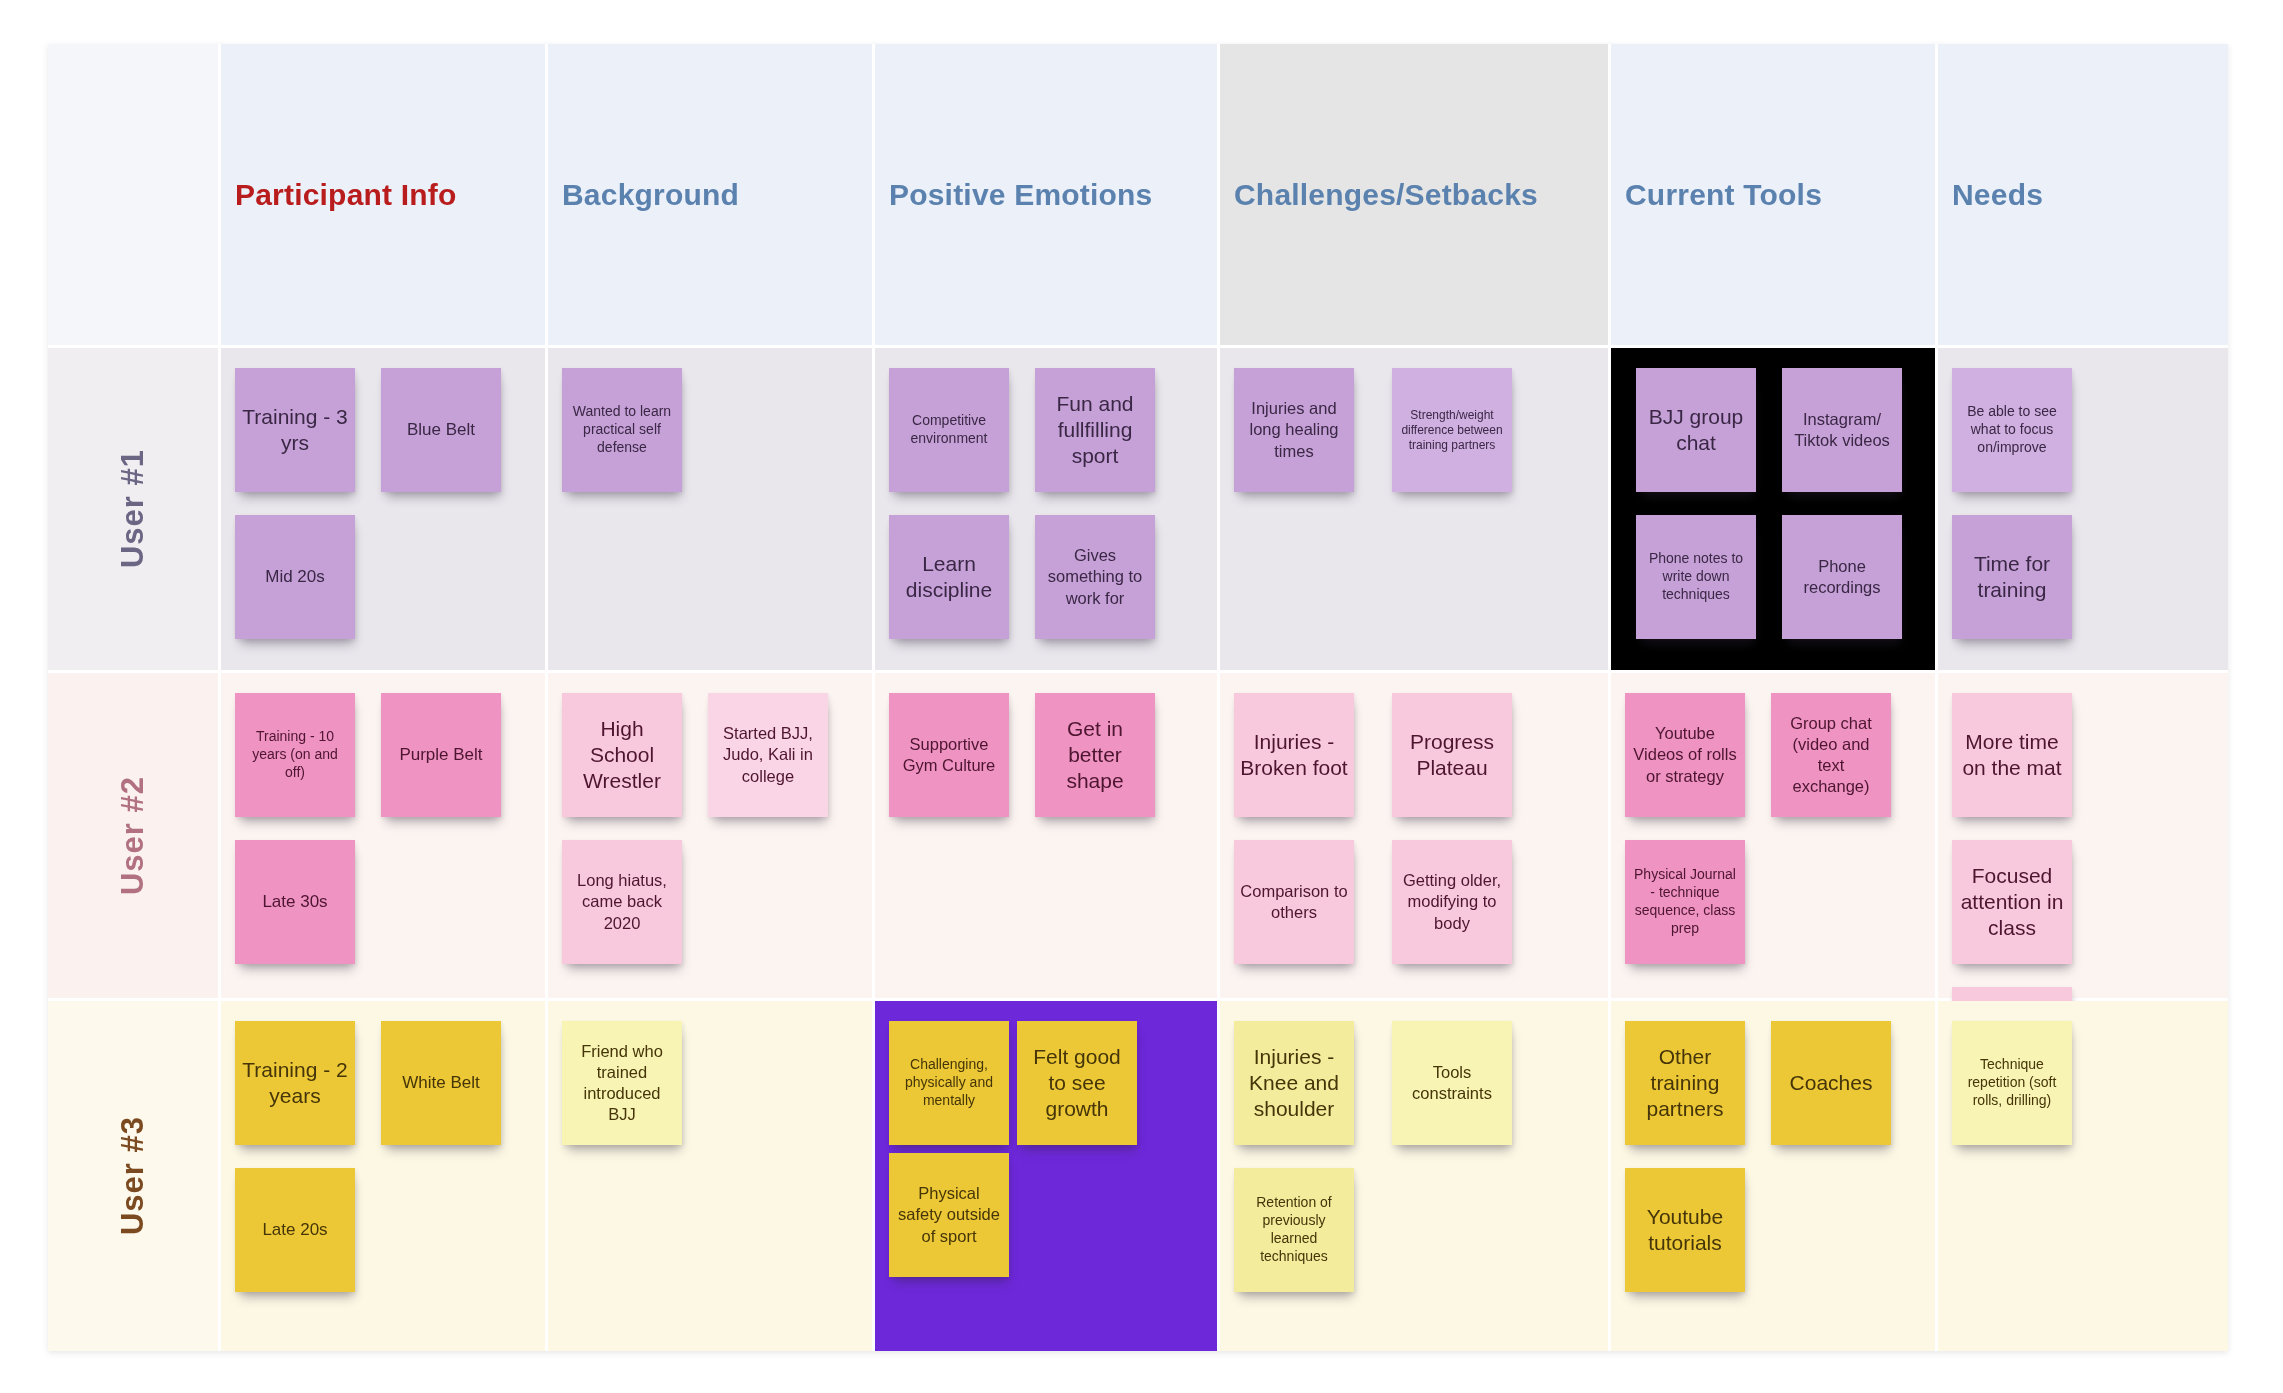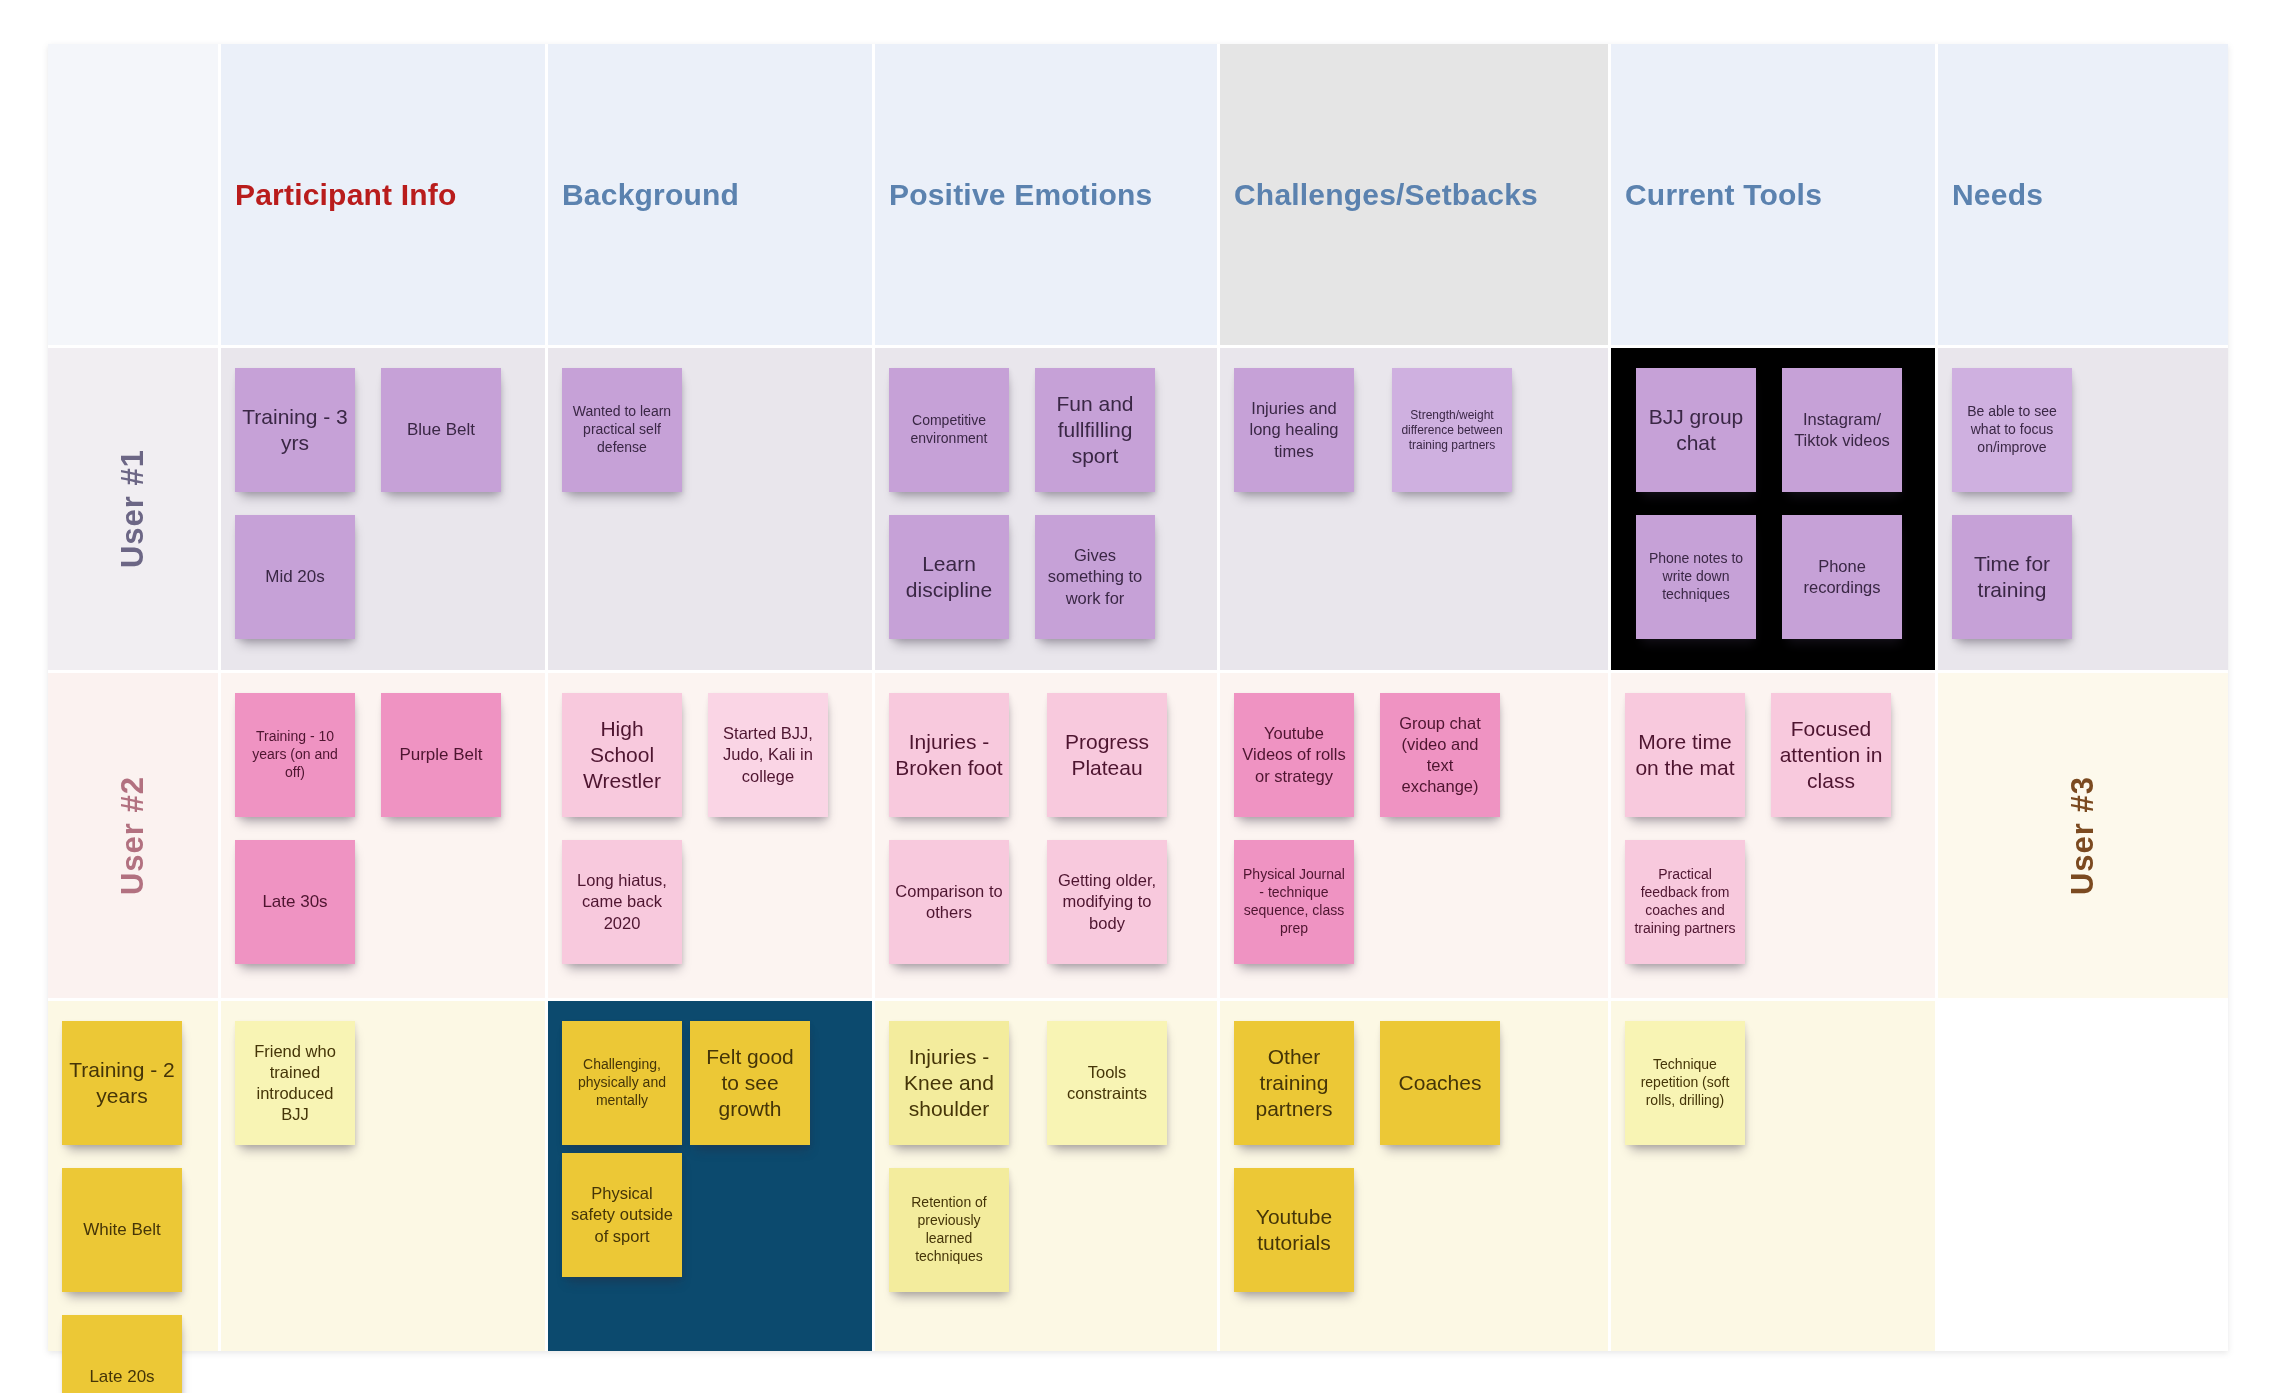--- a/index.html
+++ b/index.html
@@ -106,20 +106,24 @@
   <div class="cell notes" data-col-id="participant_info" style="background: rgb(252, 244, 241);">
       <div class="note size-sm" style="background: rgb(239, 147, 194); color: rgb(78, 21, 48);">Training - 10 years (on and off)</div>
       <div class="note size-xl" style="background: rgb(239, 147, 194); color: rgb(78, 21, 48);">Purple Belt</div>
       <div class="note size-xl" style="background: rgb(239, 147, 194); color: rgb(78, 21, 48);">Late 30s</div>
     </div>
   <div class="cell notes" data-col-id="background" style="background: rgb(252, 244, 241);">
       <div class="note size-lg" style="background: rgb(248, 201, 221); color: rgb(78, 21, 48);">High School Wrestler</div>
       <div class="note size-md" style="background: rgb(250, 213, 229); color: rgb(78, 21, 48);">Started BJJ, Judo, Kali in college</div>
       <div class="note size-md" style="background: rgb(248, 201, 221); color: rgb(78, 21, 48);">Long hiatus, came back 2020</div>
     </div>
+  <div class="cell notes" data-col-id="positive_emotions" style="background: rgb(252, 244, 241);">
+      <div class="note size-md" style="background: rgb(239, 147, 194); color: rgb(78, 21, 48);">Supportive Gym Culture</div>
+      <div class="note size-lg" style="background: rgb(239, 147, 194); color: rgb(78, 21, 48);">Get in better shape</div>
+    </div>
   <div class="cell notes" data-col-id="challenges" style="background: rgb(252, 244, 241);">
       <div class="note size-lg" style="background: rgb(248, 201, 221); color: rgb(78, 21, 48);">Injuries - Broken foot</div>
       <div class="note size-lg" style="background: rgb(248, 201, 221); color: rgb(78, 21, 48);">Progress Plateau</div>
       <div class="note size-md" style="background: rgb(248, 201, 221); color: rgb(78, 21, 48);">Comparison to others</div>
       <div class="note size-md" style="background: rgb(248, 201, 221); color: rgb(78, 21, 48);">Getting older, modifying to body</div>
     </div>
   <div class="cell notes" data-col-id="current_tools" style="background: rgb(252, 244, 241);">
       <div class="note size-md" style="background: rgb(239, 147, 194); color: rgb(78, 21, 48);">Youtube Videos of rolls or strategy</div>
       <div class="note size-md" style="background: rgb(239, 147, 194); color: rgb(78, 21, 48);">Group chat (video and text exchange)</div>
       <div class="note size-sm" style="background: rgb(239, 147, 194); color: rgb(78, 21, 48);">Physical Journal - technique sequence, class prep</div>
@@ -134,21 +138,21 @@
     <span style="color: rgb(123, 74, 32);">User #3</span>
   </div>
   <div class="cell notes" data-col-id="participant_info" style="background: rgb(252, 248, 228);">
       <div class="note size-lg" style="background: rgb(236, 200, 54); color: rgb(69, 53, 8);">Training - 2 years</div>
       <div class="note size-xl" style="background: rgb(236, 200, 54); color: rgb(69, 53, 8);">White Belt</div>
       <div class="note size-xl" style="background: rgb(236, 200, 54); color: rgb(69, 53, 8);">Late 20s</div>
     </div>
   <div class="cell notes" data-col-id="background" style="background: rgb(252, 248, 228);">
       <div class="note size-md" style="background: rgb(248, 244, 180); color: rgb(69, 53, 8);">Friend who trained introduced BJJ</div>
     </div>
-  <div class="cell notes" data-col-id="positive_emotions" style="background: #0c4a6e; gap: 8px;">
+  <div class="cell notes" data-col-id="positive_emotions" style="background: #6d28d9; gap: 8px;">
       <div class="note size-sm" style="background: rgb(236, 200, 54); color: rgb(69, 53, 8);">Challenging, physically and mentally</div>
       <div class="note size-lg" style="background: rgb(236, 200, 54); color: rgb(69, 53, 8);">Felt good to see growth</div>
       <div class="note size-md" style="background: rgb(236, 200, 54); color: rgb(69, 53, 8);">Physical safety outside of sport</div>
     </div>
   <div class="cell notes" data-col-id="challenges" style="background: rgb(252, 248, 228);">
       <div class="note size-lg" style="background: rgb(243, 236, 157); color: rgb(69, 53, 8);">Injuries - Knee and shoulder</div>
       <div class="note size-md" style="background: rgb(248, 244, 180); color: rgb(69, 53, 8);">Tools constraints</div>
       <div class="note size-sm" style="background: rgb(243, 236, 157); color: rgb(69, 53, 8);">Retention of previously learned techniques</div>
     </div>
   <div class="cell notes" data-col-id="current_tools" style="background: rgb(252, 248, 228);">

